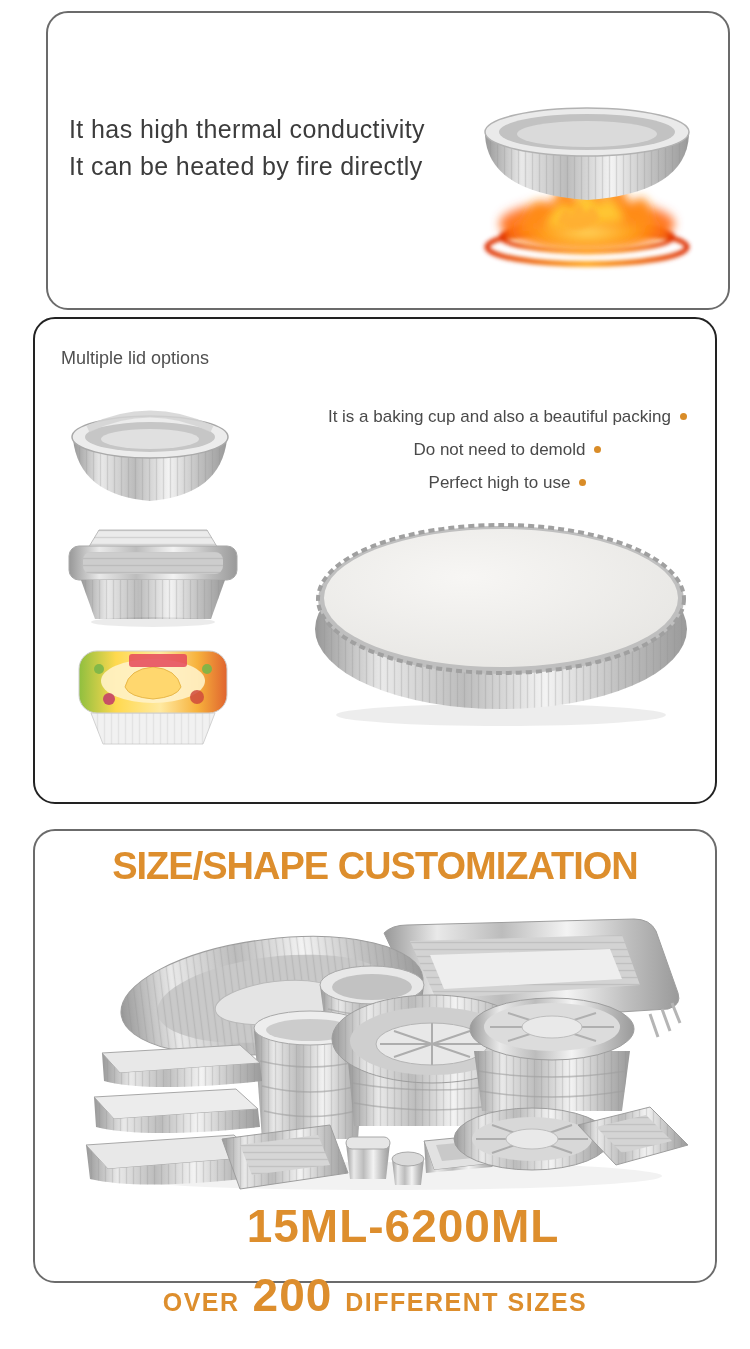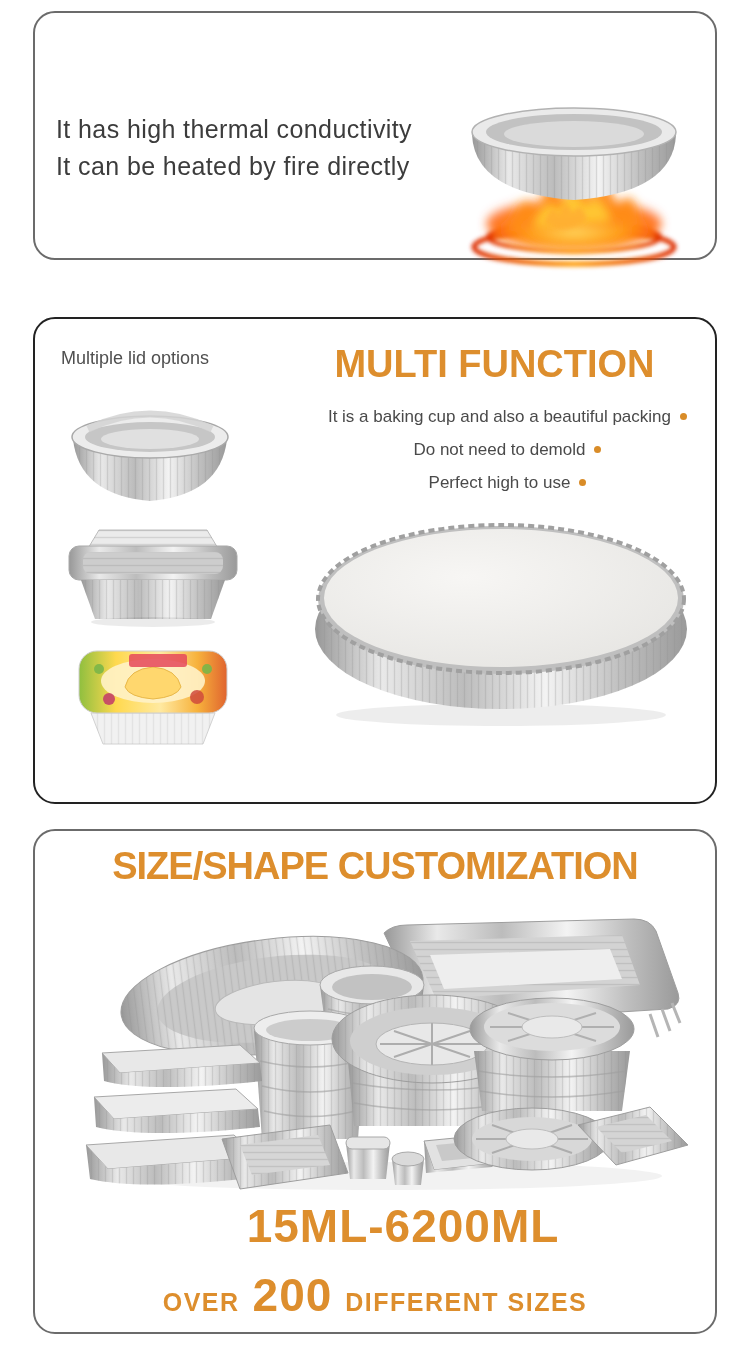--- a/index.html
+++ b/index.html
@@ -4,23 +4,23 @@
 <style>
   html,body{margin:0;padding:0;background:#ffffff;}
   .page{
     position:relative;width:750px;height:1349px;background:#ffffff;
     font-family:"Liberation Sans", sans-serif;overflow:hidden;
   }
   .card{
     position:absolute;left:33px;width:684px;background:#ffffff;
     border-radius:22px;box-sizing:border-box;
   }
-  #card-thermal{top:11px;height:249px;border:2px solid #6B6B6B;}
+  #card-thermal{top:11px;height:299px;border:2px solid #6B6B6B;margin-left:13px;}
   #card-multi{top:317px;height:487px;border:2px solid #222222;}
-  #card-size{top:829px;height:505px;border:2px solid #6B6B6B;}
+  #card-size{top:829px;height:454px;border:2px solid #6B6B6B;}
 
   
   .thermal-text{
     position:absolute;left:21px;top:98px;
     font-size:25px;line-height:37px;color:#3C3C3C;letter-spacing:0.4px;
   }
   .thermal-img{position:absolute;right:6px;top:60px;width:270px;height:218px;}
 
   
   .lid-label{position:absolute;left:26px;top:29px;font-size:18px;color:#4F4F4F;}
@@ -140,21 +140,20 @@
       <ellipse cx="135" cy="61" rx="70" ry="13" fill="#dadada"></ellipse>
 
       <g filter="url(#blur2)" opacity="0.85">
         <path d="M105,150 Q112,128 120,142 Q126,122 134,140 Q141,126 148,146 Q138,156 120,156 Z" fill="#ffae33"></path>
       </g>
     </svg>
   </section>
 
   <section class="card" id="card-multi">
     <div class="lid-label">Multiple lid options</div>
-    <h2 class="multi-title">MULTI FUNCTION</h2>
 
     <ul class="bullets">
       <li>
         <span>It is a baking cup and also a beautiful packing</span>
         <span class="dot"></span>
       </li>
       <li>
         <span>Do not need to demold</span>
         <span class="dot"></span>
       </li>

